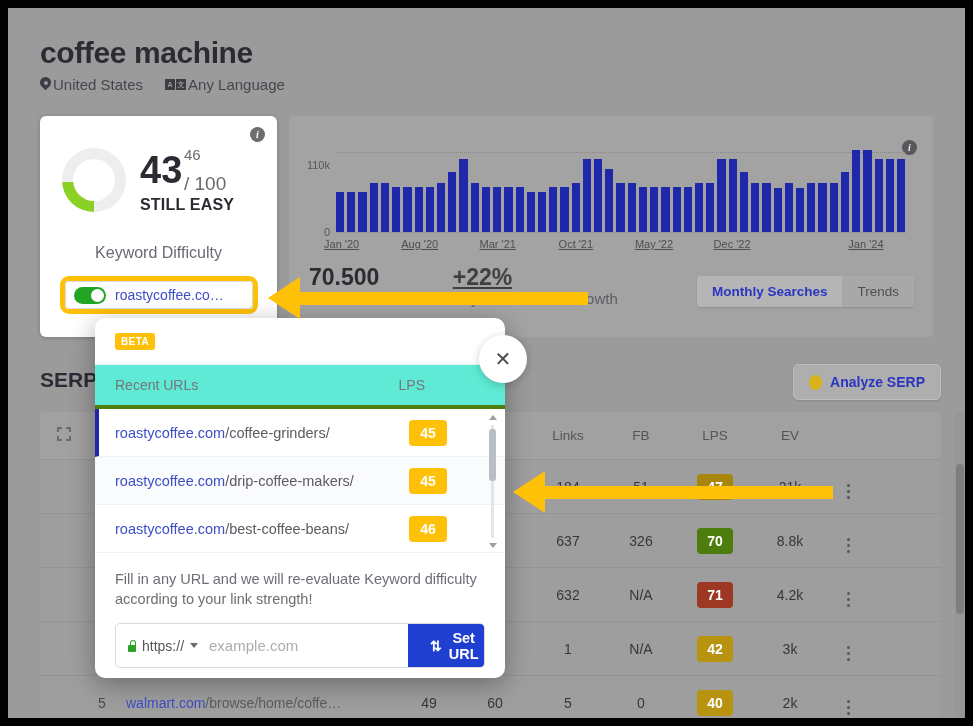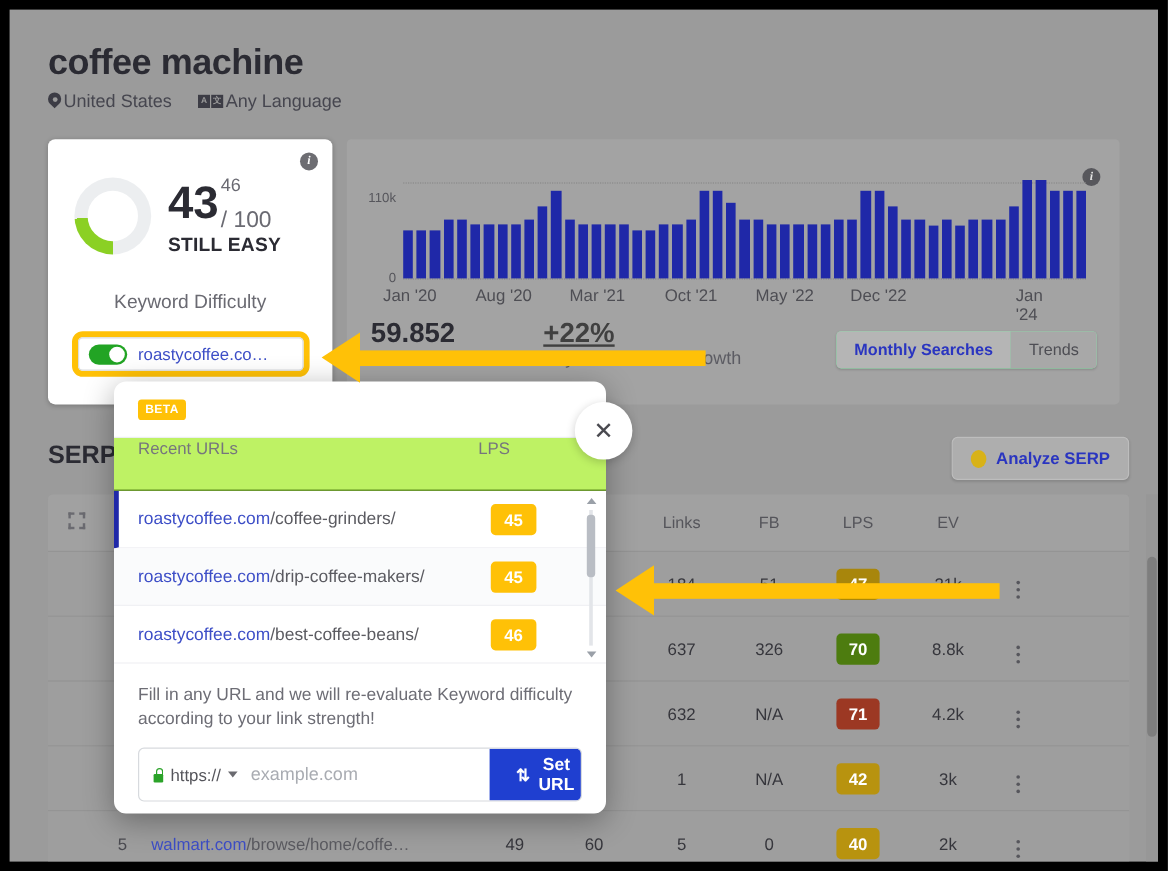--- a/index.html
+++ b/index.html
@@ -130,21 +130,21 @@
     padding-right:6px; font-size:11px; color:#56565c;
   }
   .ylab-bot {
     position:absolute; left:47px; top:110px; transform:translateX(-100%);
     padding-right:6px; font-size:11px; color:#56565c;
   }
   .gridline { position:absolute; left:47px; right:28px; border-top:1px dotted #8a8a8a; }
   .xaxis {
     position:absolute; left:47px; right:28px; top:122px; height:16px;
   }
-  .xtick { position:absolute; font-size:14px; color:#4e4e54; transform:translateX(-50%); }
+  .xtick { position:absolute; font-size:11px; color:#4e4e54; transform:translateX(-50%);text-decoration:underline; }
 
   .stats { position:absolute; left:20px; top:148px; display:flex; gap:42px; }
   .stat-val { font-size:23px; font-weight:bold; color:#2b2b33; line-height:1.15; }
   .stat-val.green { color:#404040;text-decoration:underline; }
   .stat-cap { font-size:15px; color:#5c5c63; }
 
   .seg {
     position:absolute; right:19px; top:160px;
     display:flex; background:#86efac; border-radius:4px; overflow:hidden;
     box-shadow: 0 1px 2px rgba(0,0,0,.15);
@@ -228,23 +228,23 @@
   .popup-head {
     height:47px; display:flex; align-items:center; gap:9px; padding:0 20px;
     border-bottom:1px solid #eceef0;
   }
   .popup-title { font-size:16px; font-weight:bold; color:#2b2b33; }
   .beta {
     background:#FFC107; color:#fff; font-size:10px; font-weight:bold;
     padding:3px 6px; border-radius:3px; letter-spacing:.4px;
   }
   .popup-sub {
-    height:44px; background:#bef264; display:flex; 
+    height:44px; background:#5eead4; display:flex; align-items:center;
     padding:0 20px; font-size:14px; color:#76767d;
-    border-bottom:1px solid #4d7c0f;
+    border-bottom:4px solid #4d7c0f;
   }
   .popup-sub .lps { margin-left:auto; margin-right:60px; }
 
   .url-list { position:relative; height:145px; overflow:hidden; }
   .url-item {
     height:48px; display:flex; align-items:center; padding:0 20px;
     border-bottom:1px solid #f0f1f4; font-size:14.5px;
   }
   .url-item.sel { background:#fff; border-left:4px solid #1f28a8; padding-left:16px; }
   .url-item.alt { background:#fafbfc; }
@@ -411,21 +411,21 @@
         <div class="xtick" style="left: 14.7059%;">Aug '20</div>
         <div class="xtick" style="left: 28.4314%;">Mar '21</div>
         <div class="xtick" style="left: 42.1569%;">Oct '21</div>
         <div class="xtick" style="left: 55.8824%;">May '22</div>
         <div class="xtick" style="left: 69.6078%;">Dec '22</div>
         <div class="xtick" style="left: 93.1373%;">Jan '24</div>
       </div>
 
     <div class="stats">
       <div>
-        <div class="stat-val">59.852</div>
+        <div class="stat-val">70.500</div>
         <div class="stat-cap">Search Volume</div>
       </div>
       <div>
         <div class="stat-val green">+22%</div>
         <div class="stat-cap">Keyword Interest Growth</div>
       </div>
     </div>
 
     <div class="seg">
       <div class="seg-btn active">Monthly Searches</div>

